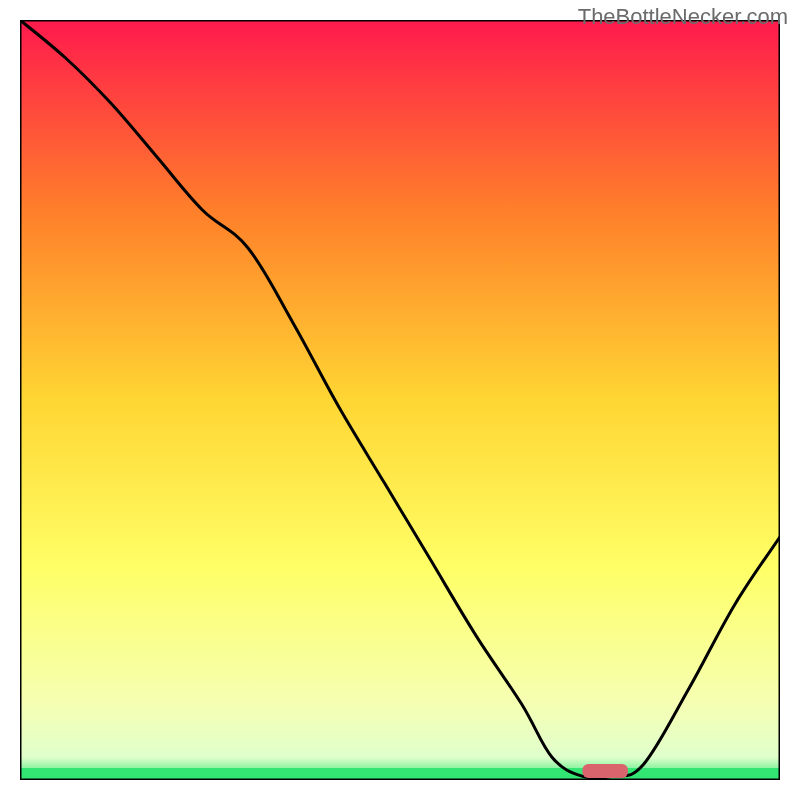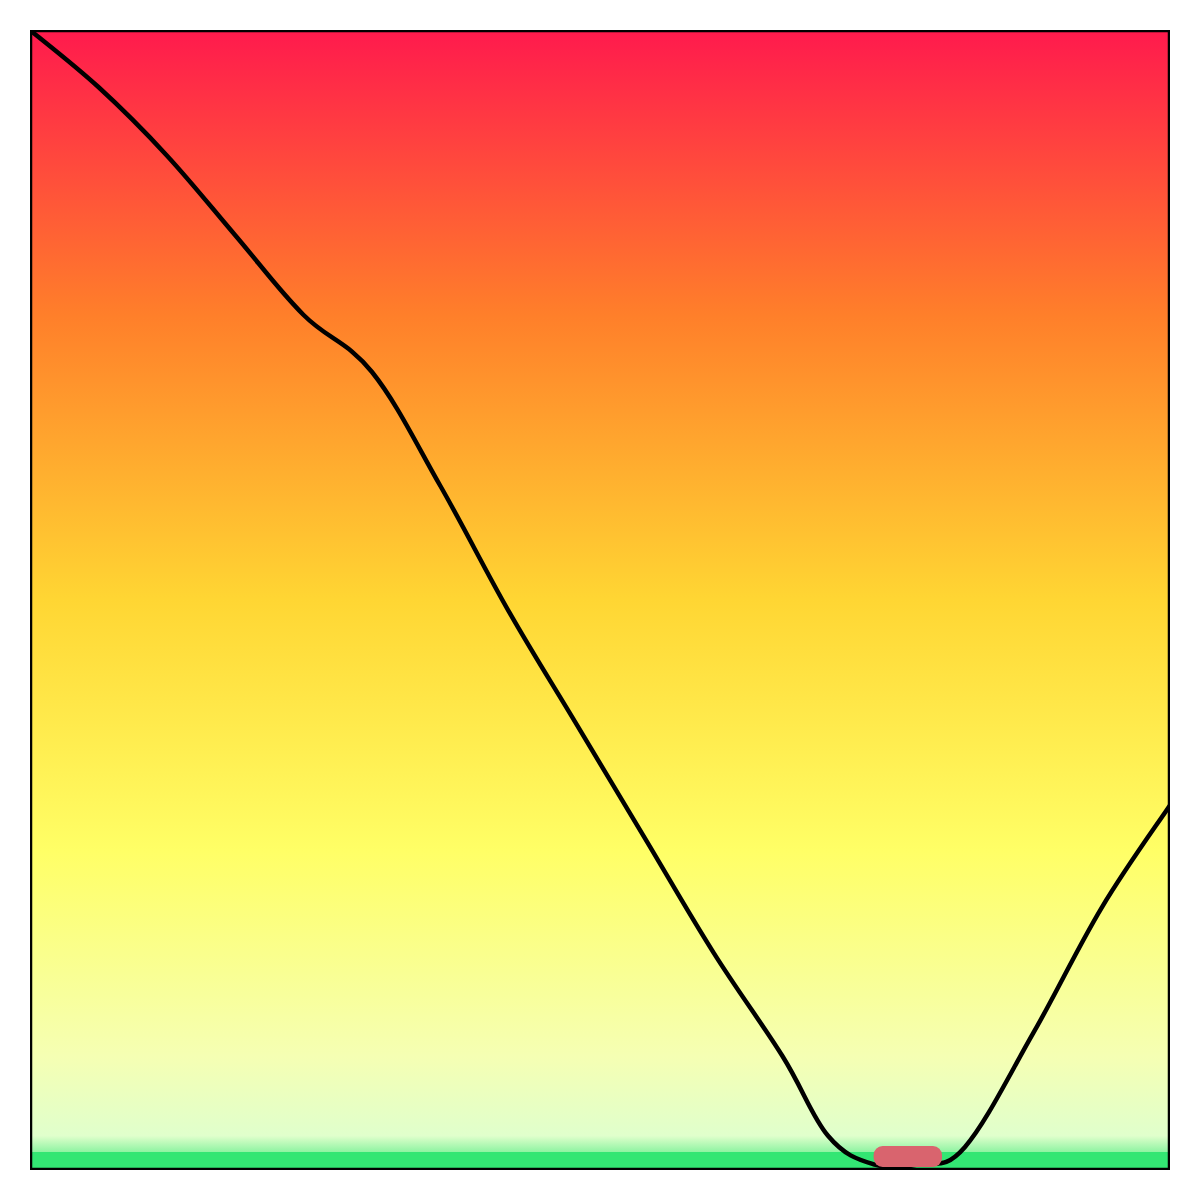--- a/index.html
+++ b/index.html
@@ -33,20 +33,21 @@
     height: 760px;
   }
   svg {
     display: block;
   }
 </style>
 </head>
 <body>
 
 <div class="chart-container">
+  <div class="watermark">TheBottleNecker.com</div>
 
   <div class="plot-area">
     <svg id="chart-svg" width="760" height="760" viewBox="0 0 760 760">
       <defs>
         <linearGradient id="bg-grad" x1="0" y1="0" x2="0" y2="1">
           <stop id="g0" offset="0%" stop-color="#ff1a4d"></stop>
           <stop id="g1" offset="25%" stop-color="#ff7f2a"></stop>
           <stop id="g2" offset="50%" stop-color="#ffd633"></stop>
           <stop id="g3" offset="72%" stop-color="#ffff66"></stop>
           <stop id="g4" offset="90%" stop-color="#f5ffb3"></stop>

